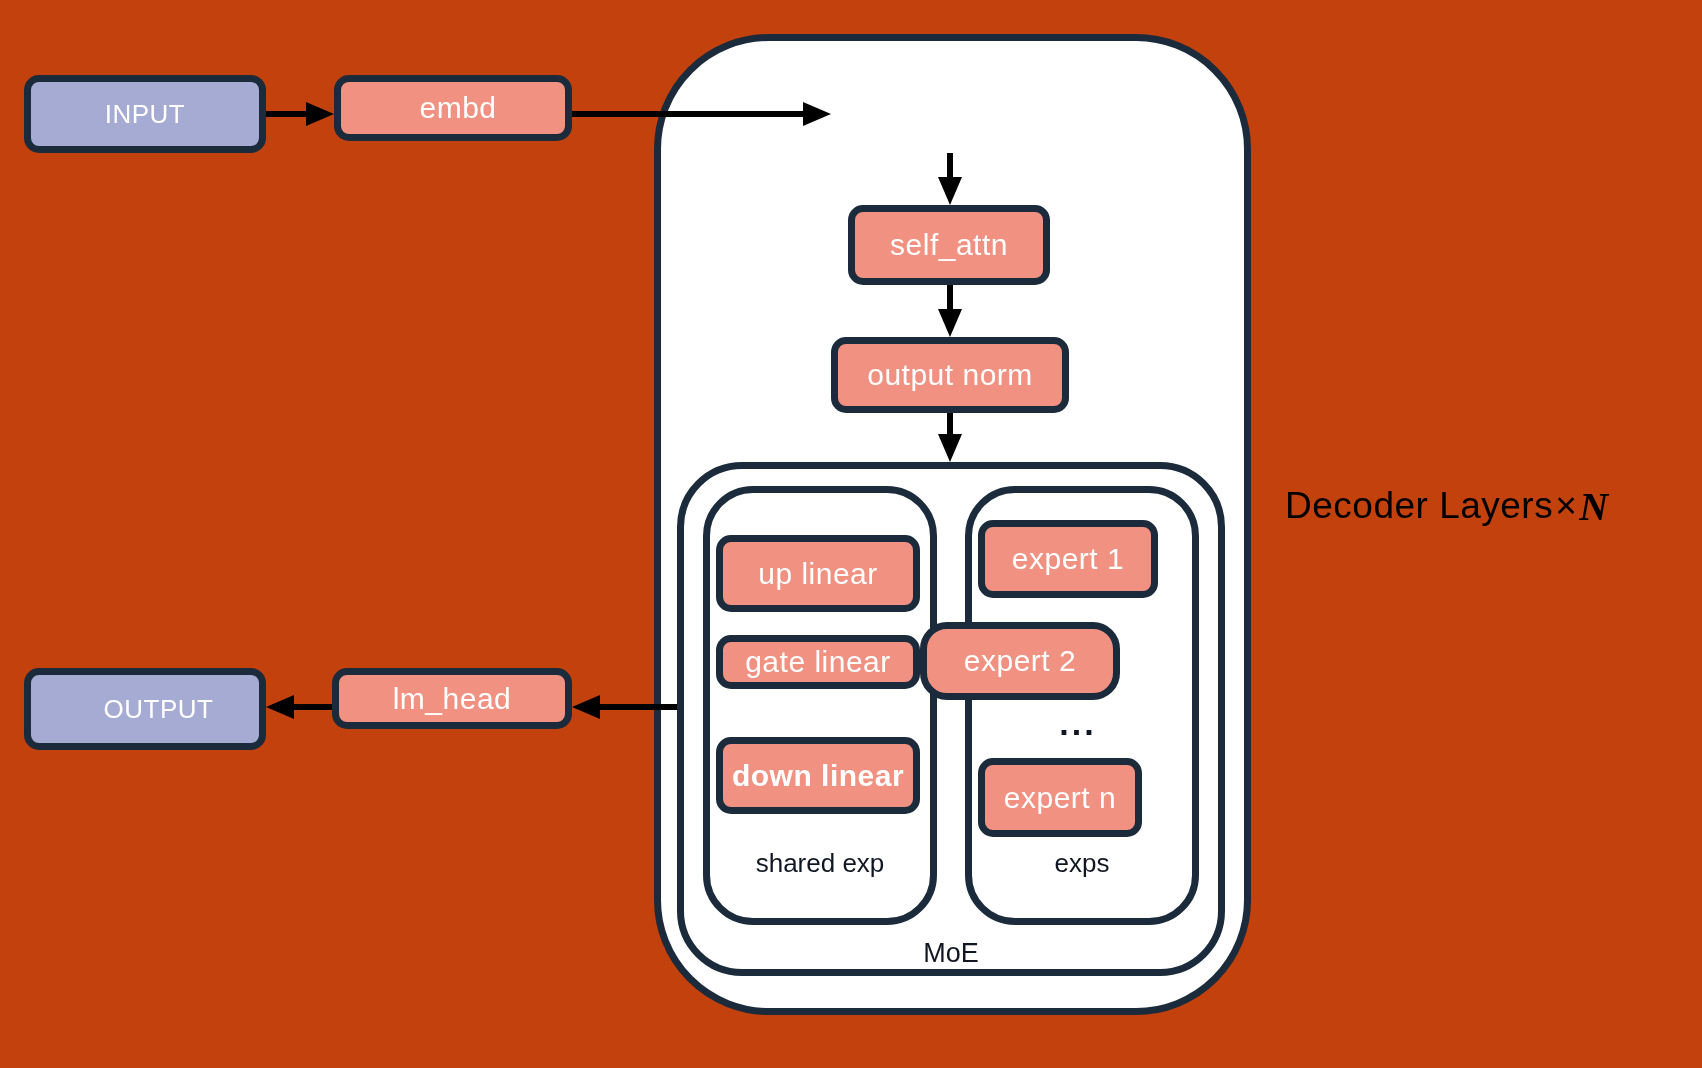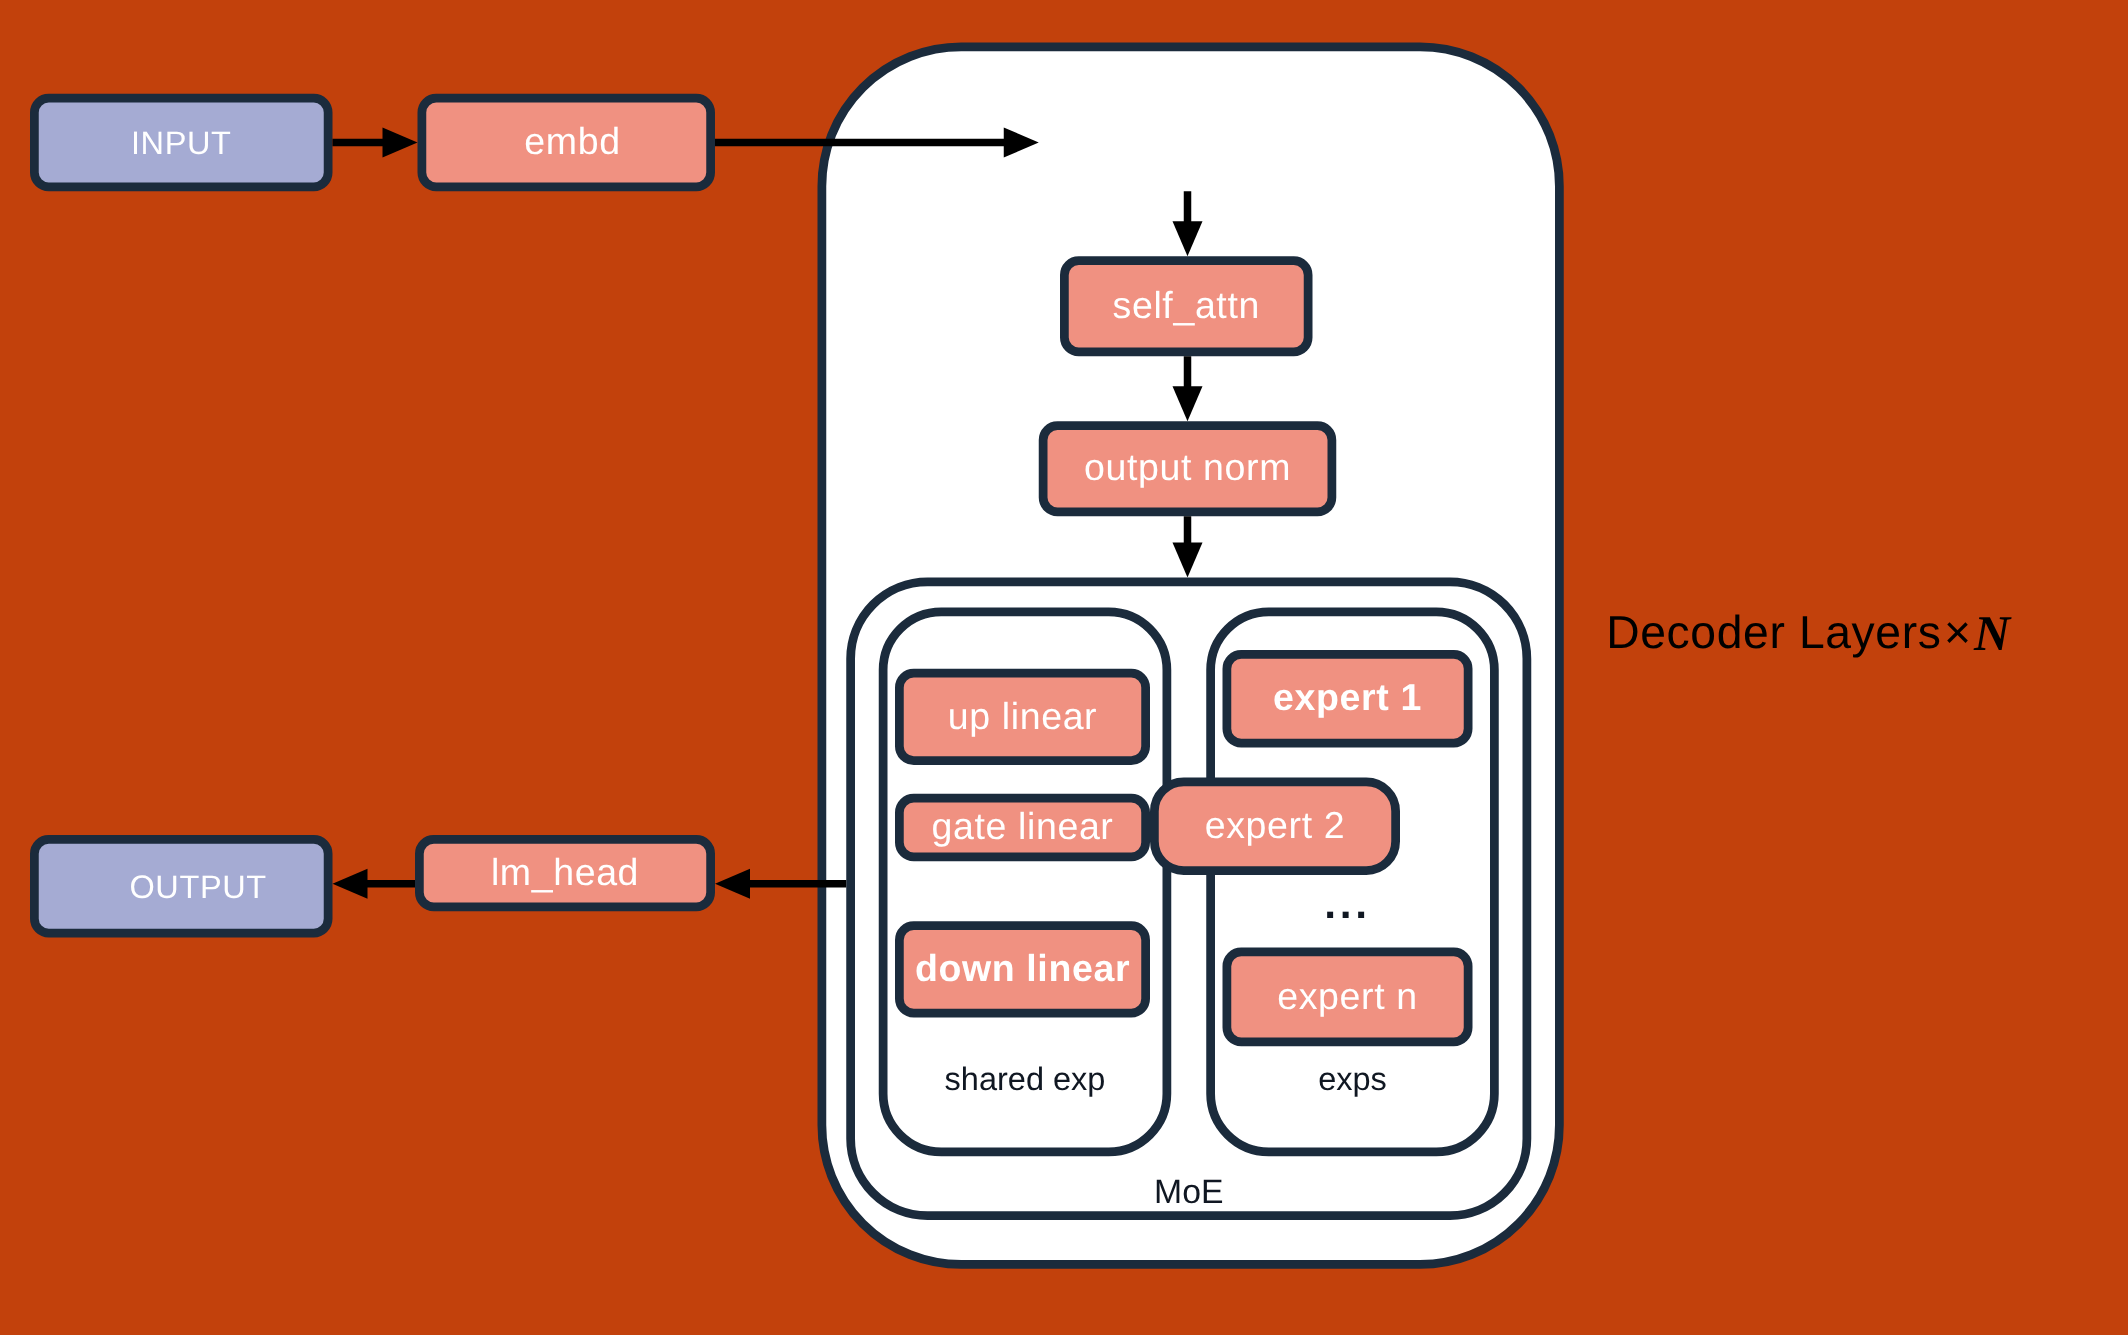--- a/index.html
+++ b/index.html
@@ -19,30 +19,30 @@
   
   .node{
     position:absolute;box-sizing:border-box;z-index:2;
     border:7px solid #1B2B3C;border-radius:15px;
     display:flex;align-items:center;justify-content:center;
     color:#ffffff;font-size:30px;letter-spacing:0.5px;
   }
   .purple{background:#A5ABD3;}
   .salmon{background:#F09181;}
   .n-input {left:24px; top:75px; width:242px;height:78px;font-size:26px;}
-  .n-embd  {left:334px;top:75px; width:238px;height:78px;padding-left:10px;}
+  .n-embd  {left:334px;top:75px; width:238px;height:66px;padding-left:10px;}
   .n-inorm {left:831px;top:75px; width:238px;height:78px;}
   .n-sattn {left:848px;top:205px;width:202px;height:80px;}
   .n-onorm {left:831px;top:337px;width:238px;height:76px;}
   .n-up    {left:716px;top:535px;width:204px;height:77px;}
   .n-gate  {left:716px;top:635px;width:204px;height:54px;}
   .n-down  {left:716px;top:737px;width:204px;height:77px;font-weight:bold;}
-  .n-exp1  {left:978px;top:520px;width:200px;height:78px;font-weight:bold;}
+  .n-exp1  {left:978px;top:520px;width:180px;height:78px;}
   .n-exp2  {left:920px;top:622px;width:200px;height:78px;border-radius:27px;}
-  .n-expn  {left:978px;top:758px;width:200px;height:79px;}
+  .n-expn  {left:978px;top:758px;width:164px;height:79px;}
   .n-output{left:24px; top:668px;width:242px;height:82px;font-size:26px;padding-left:27px;}
   .n-lmhead{left:332px;top:668px;width:240px;height:61px;}
   
   .lbl{position:absolute;z-index:2;color:#101722;text-align:center;
        display:flex;align-items:center;justify-content:center;}
   .lbl-shared{left:703px;top:846px;width:234px;height:34px;font-size:26px;}
   .lbl-exps  {left:965px;top:846px;width:234px;height:34px;font-size:26px;}
   .lbl-moe   {left:677px;top:936px;width:548px;height:34px;font-size:27px;}
   .lbl-dots  {left:978px;top:702px;width:200px;height:42px;font-size:34px;font-weight:bold;letter-spacing:3px;}
   .lbl-decoder{left:1285px;top:479px;height:54px;width:360px;

